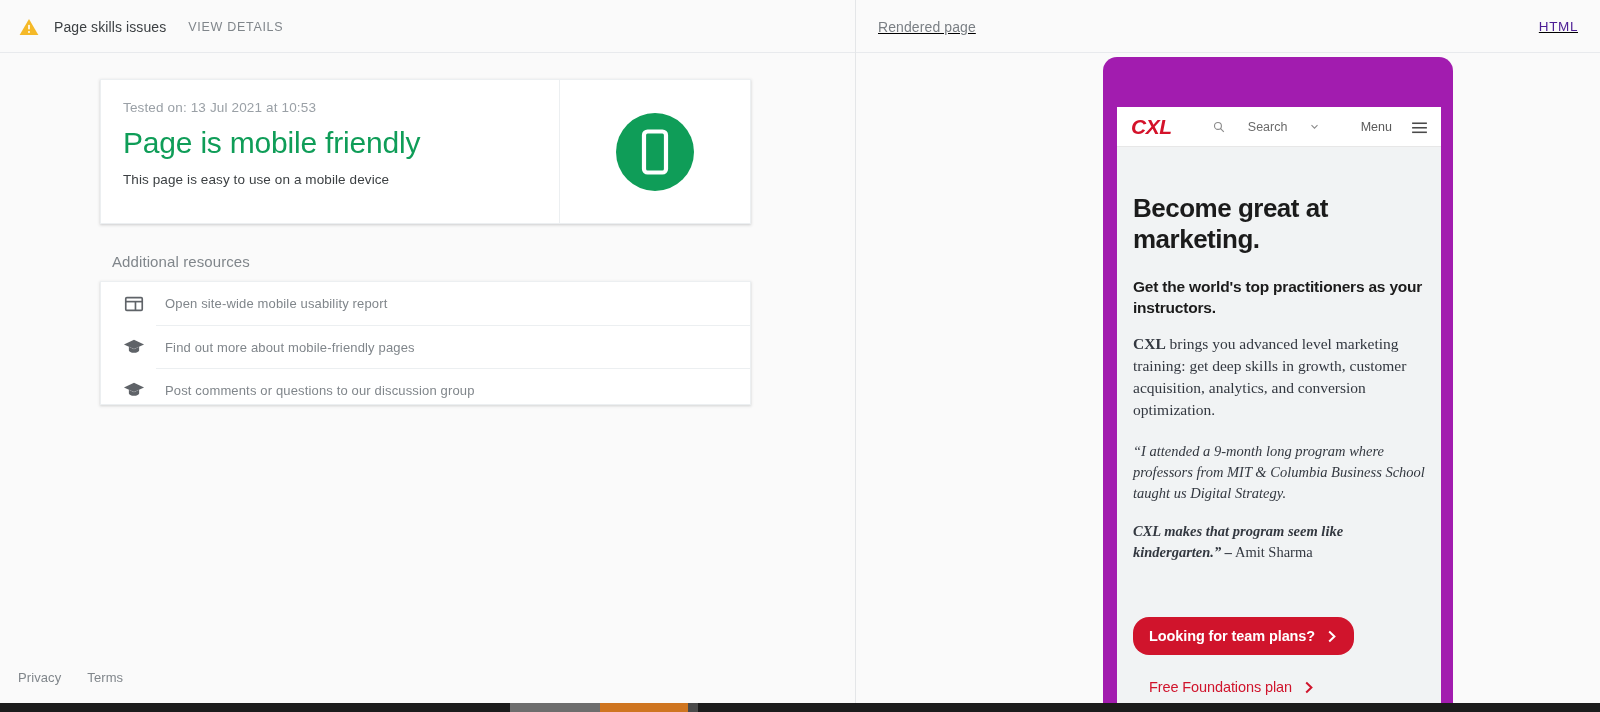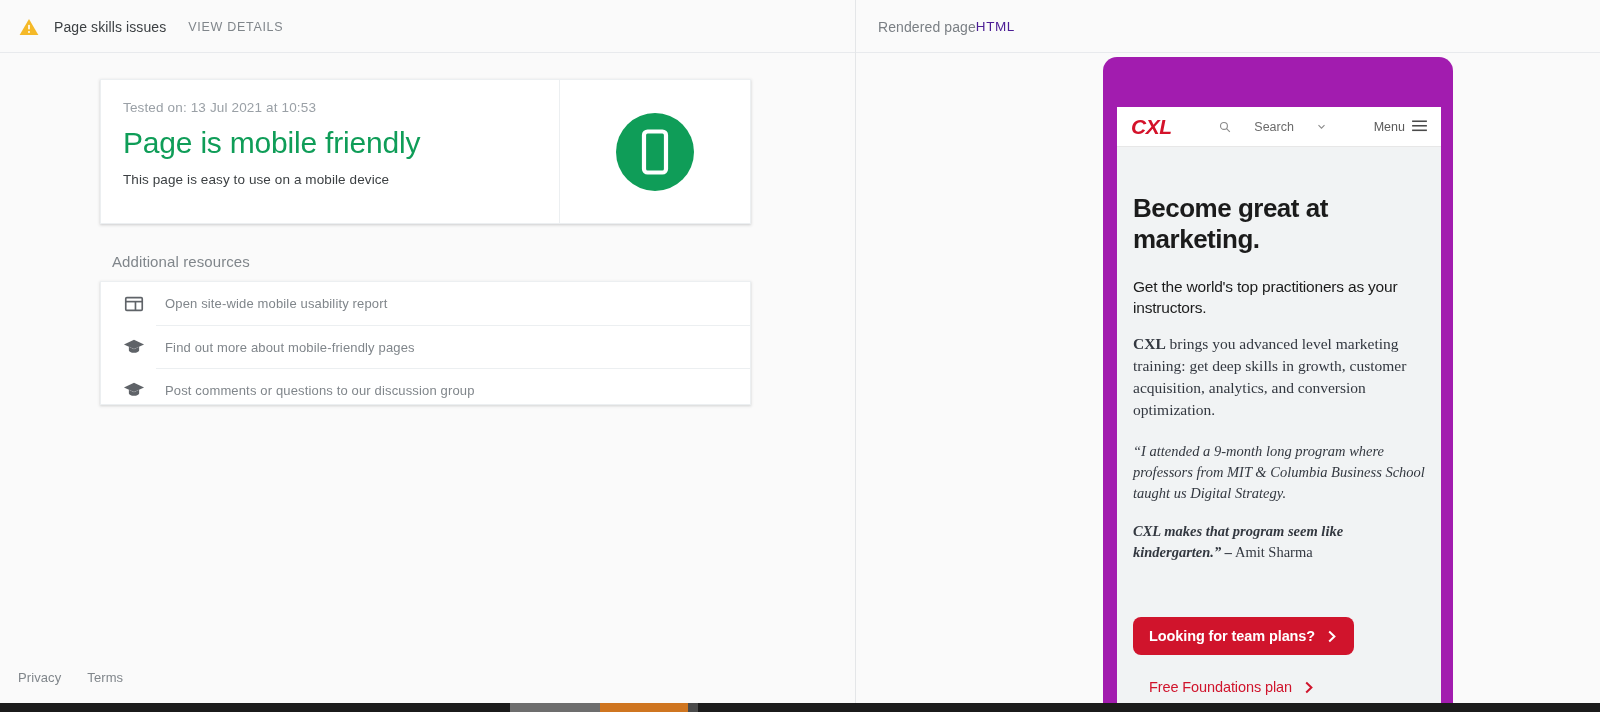--- a/index.html
+++ b/index.html
@@ -28,22 +28,23 @@
   .view-details {
     margin-left: 22px; font-size: 12.5px; color: #80868b;
     letter-spacing: .7px; cursor: pointer; white-space: nowrap;
   }
   .vdivider {
     position: absolute; left: 855px; top: 0; width: 1px; height: 712px;
     background: #e4e6e8;
   }
   .topbar-right {
     position: absolute; left: 856px; top: 0; width: 744px; height: 53px;
-    display: flex; align-items: center; justify-content: flex-start;
+    display: flex; align-items: center; justify-content: space-between;
     padding: 0 22px 0 22px;
+    text-decoration: underline;
   }
   .rendered-label { font-size: 14px; color: #7a7f84; letter-spacing: .1px; }
   .html-label { font-size: 13.5px; color: #4c1d95; letter-spacing: .6px; }
 
   
   .left-panel {
     position: absolute; left: 0; top: 53px; width: 855px; height: 659px;
     background: #fafafa;
   }
 
@@ -118,34 +119,34 @@
   .cxl-logo {
     font-family: "Liberation Sans", sans-serif;
     font-weight: bold; font-style: italic; font-size: 21px;
     color: #d4122a; letter-spacing: -.5px;
   }
   .hdr-search {
     margin-left: auto; display: flex; align-items: center; gap: 23px;
     font-size: 12.5px; color: #6b6b6b;
   }
   .hdr-menu {
-    margin-left: auto; display: flex; align-items: flex-start; gap: 7px;
+    margin-left: auto; display: flex; align-items: flex-end; gap: 20px;
     font-size: 12.5px; color: #5a5a5a;
   }
   .mini-ico { width: 12px; height: 12px; display:block; }
   .burger { width: 15px; height: 12px; display:block; }
   .caret { width: 9px; height: 9px; display:block; }
 
   .site-body { padding: 22px 16px 0 16px; margin-top: 24px; }
   .hero-h1 {
     font-size: 26px; font-weight: bold; color: #1b1b1b;
     line-height: 1.2; letter-spacing: -.5px; margin-bottom: 22px;
   }
   .hero-h2 {
-    font-size: 15.5px; font-weight: normal; color: #1b1b1b;
+    font-size: 15.5px; font-weight: bold; color: #1b1b1b;
     line-height: 1.32; letter-spacing: -.2px; margin-bottom: 15px;
   }
   .hero-p {
     font-family: "Liberation Serif", serif;
     font-size: 15.5px; color: #333840; line-height: 1.42;
     margin-bottom: 20px;
   }
   .hero-p b { font-weight: bold; }
   .quote {
     font-family: "Liberation Serif", serif; font-style: italic;
@@ -155,21 +156,21 @@
   .quote-2 {
     font-family: "Liberation Serif", serif;
     font-size: 14.5px; color: #333840; line-height: 1.45;
   }
   .quote-2 i { font-style: italic; font-weight: bold; }
   .cta-area { padding: 0 16px; margin-top: 54px; }
   .cta-primary {
     display: inline-flex; align-items: center; gap: 12px;
     background: #d0142c; color: #ffffff;
     font-size: 14.5px; font-weight: bold;
-    padding: 11px 16px; border-radius: 8px; border: none;
+    padding: 11px 16px; border-radius: 16px; border: none;
     cursor: pointer; letter-spacing: -.1px;
   }
   .cta-secondary {
     display: inline-flex; align-items: center; gap: 12px;
     background: transparent; color: #d0142c;
     font-size: 14.5px; padding: 11px 16px; border: none;
     cursor: pointer; margin-top: 13px; letter-spacing: -.1px;
   }
   .chev { width: 11px; height: 13px; display:block; }
 

